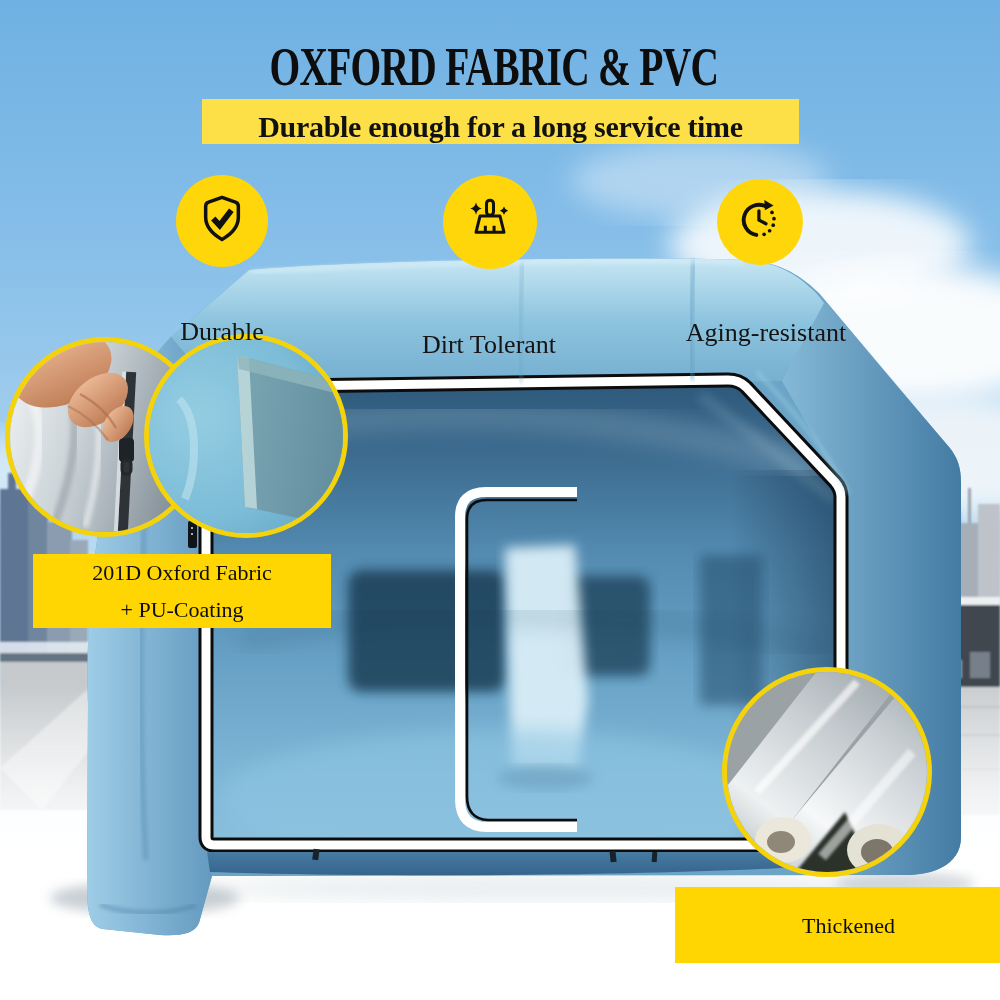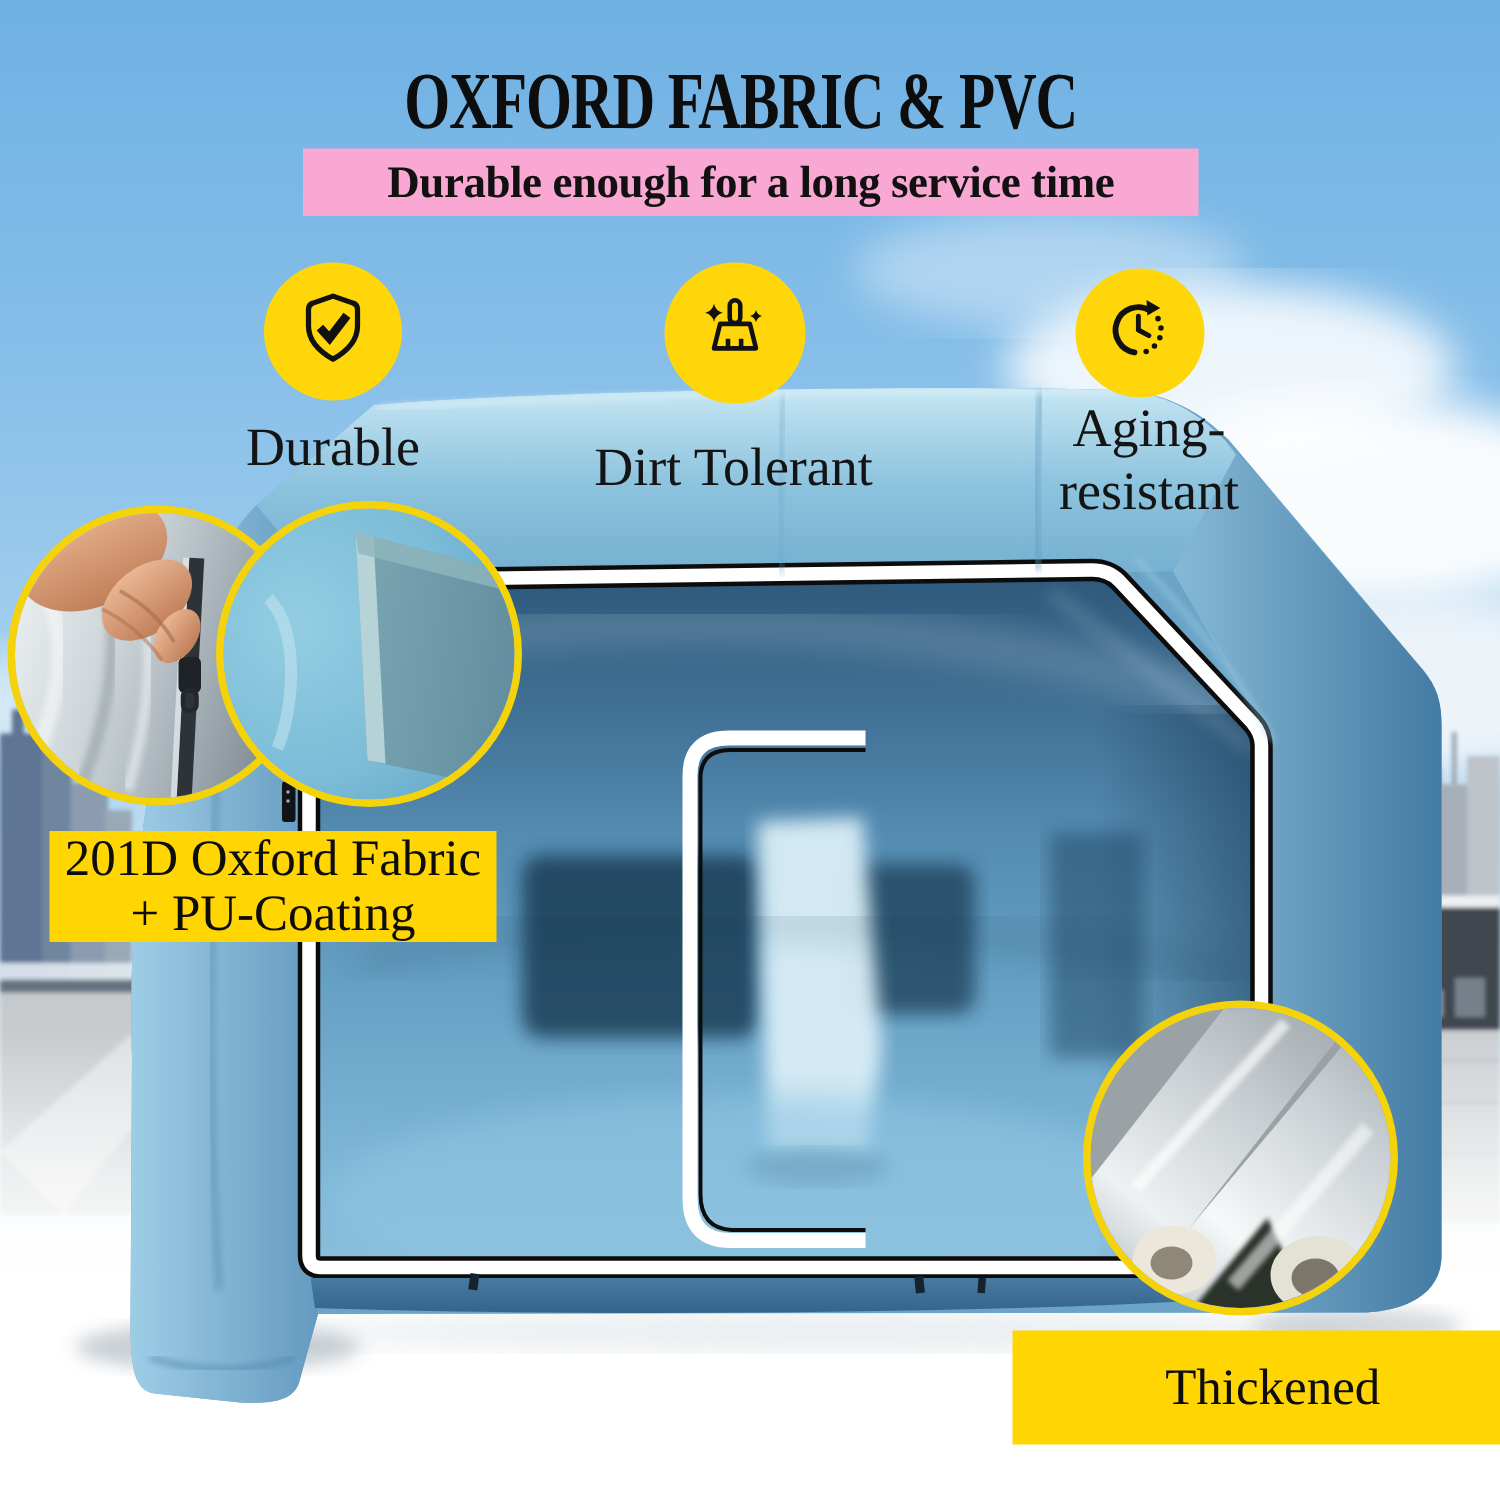--- a/index.html
+++ b/index.html
@@ -10,37 +10,37 @@
        background:linear-gradient(180deg,#6fb1e3 0%,#84bde8 22%,#a3cfee 45%,#c8e2f4 62%,#e9f3fa 78%,#ffffff 95%);}
   .bg-svg{position:absolute;left:0;top:0;z-index:1;}
   .ground-fog{position:absolute;left:0;top:560px;width:1000px;height:440px;z-index:2;
        background:linear-gradient(180deg,rgba(255,255,255,0) 0%,rgba(255,255,255,0) 28%,rgba(255,255,255,.72) 52%,#ffffff 68%,#ffffff 100%);}
   .tent-svg{position:absolute;left:0;top:0;z-index:3;}
   
   .title{position:absolute;left:50%;top:36px;z-index:7;white-space:nowrap;
          font-size:54px;font-weight:bold;color:#0d0d0d;letter-spacing:-1px;
          transform:translateX(-51%) scaleX(.73);transform-origin:center top;}
   .banner{position:absolute;left:202px;top:99px;width:597px;height:45px;z-index:7;
-          background:#f9a8d4;display:flex;align-items:center;justify-content:center;
+          background:#fde047;display:flex;align-items:flex-end;justify-content:center;
           font-size:30px;font-weight:bold;color:#111;letter-spacing:-.3px;}
   
   .feat-circle{position:absolute;border-radius:50%;background:#FFD60A;z-index:7;
                display:flex;align-items:center;justify-content:center;}
   .feat-label{position:absolute;z-index:7;width:220px;text-align:center;
-              font-size:36px;color:#141414;}
+              font-size:26px;color:#141414;margin-top:40px;}
   
   .inset{position:absolute;border-radius:50%;border:5px solid #F5D30A;overflow:hidden;background:#9db6c2;}
   .inset svg{display:block;}
   .inset-a{left:5px;top:337px;width:190px;height:190px;z-index:4;}
   .inset-b{left:144px;top:334px;width:194px;height:194px;z-index:5;}
   .inset-c{left:722px;top:667px;width:200px;height:200px;z-index:5;}
   
   .callout{position:absolute;background:#FFD502;z-index:6;color:#0d0d0d;
            display:flex;flex-direction:column;align-items:center;justify-content:center;
-           font-size:34px;line-height:37px;text-align:center;}
+           font-size:22px;line-height:37px;text-align:center;}
   .callout-fabric{left:33px;top:554px;width:298px;height:74px;}
   .callout-pvc{left:675px;top:887px;width:347px;height:76px;}
 </style>
 </head>
 <body>
 
 <div class="canvas">
 
   <div class="sky"></div>
 
@@ -318,21 +318,21 @@
         <path d="M 28,5.5 L 36.5,10.5 L 28.5,15 Z" fill="#111"></path>
         <circle cx="27.8" cy="37.2" r="1.7" fill="#111"></circle>
         <circle cx="32.9" cy="33.9" r="1.7" fill="#111"></circle>
         <circle cx="36.2" cy="28.8" r="1.7" fill="#111"></circle>
         <circle cx="36.9" cy="22.8" r="1.7" fill="#111"></circle>
         <circle cx="35.1" cy="17.0" r="1.7" fill="#111"></circle>
         <path d="M 23,24 L 23,15.5 M 23,24 L 29.5,27.5" stroke="#111" stroke-width="3" stroke-linecap="round" fill="none"></path>
       </svg>
     </span>
   </div>
-  <div class="feat-label" style="left:656px;top:264px;">Aging-resistant</div>
+  <div class="feat-label" style="left:656px;top:278px;">Aging-resistant</div>
 
   <div class="callout callout-fabric">
     <span>201D Oxford Fabric</span>
     <span>+ PU-Coating</span>
   </div>
   <div class="callout callout-pvc">
     <span>Thickened</span>
   </div>
 
 </div>

